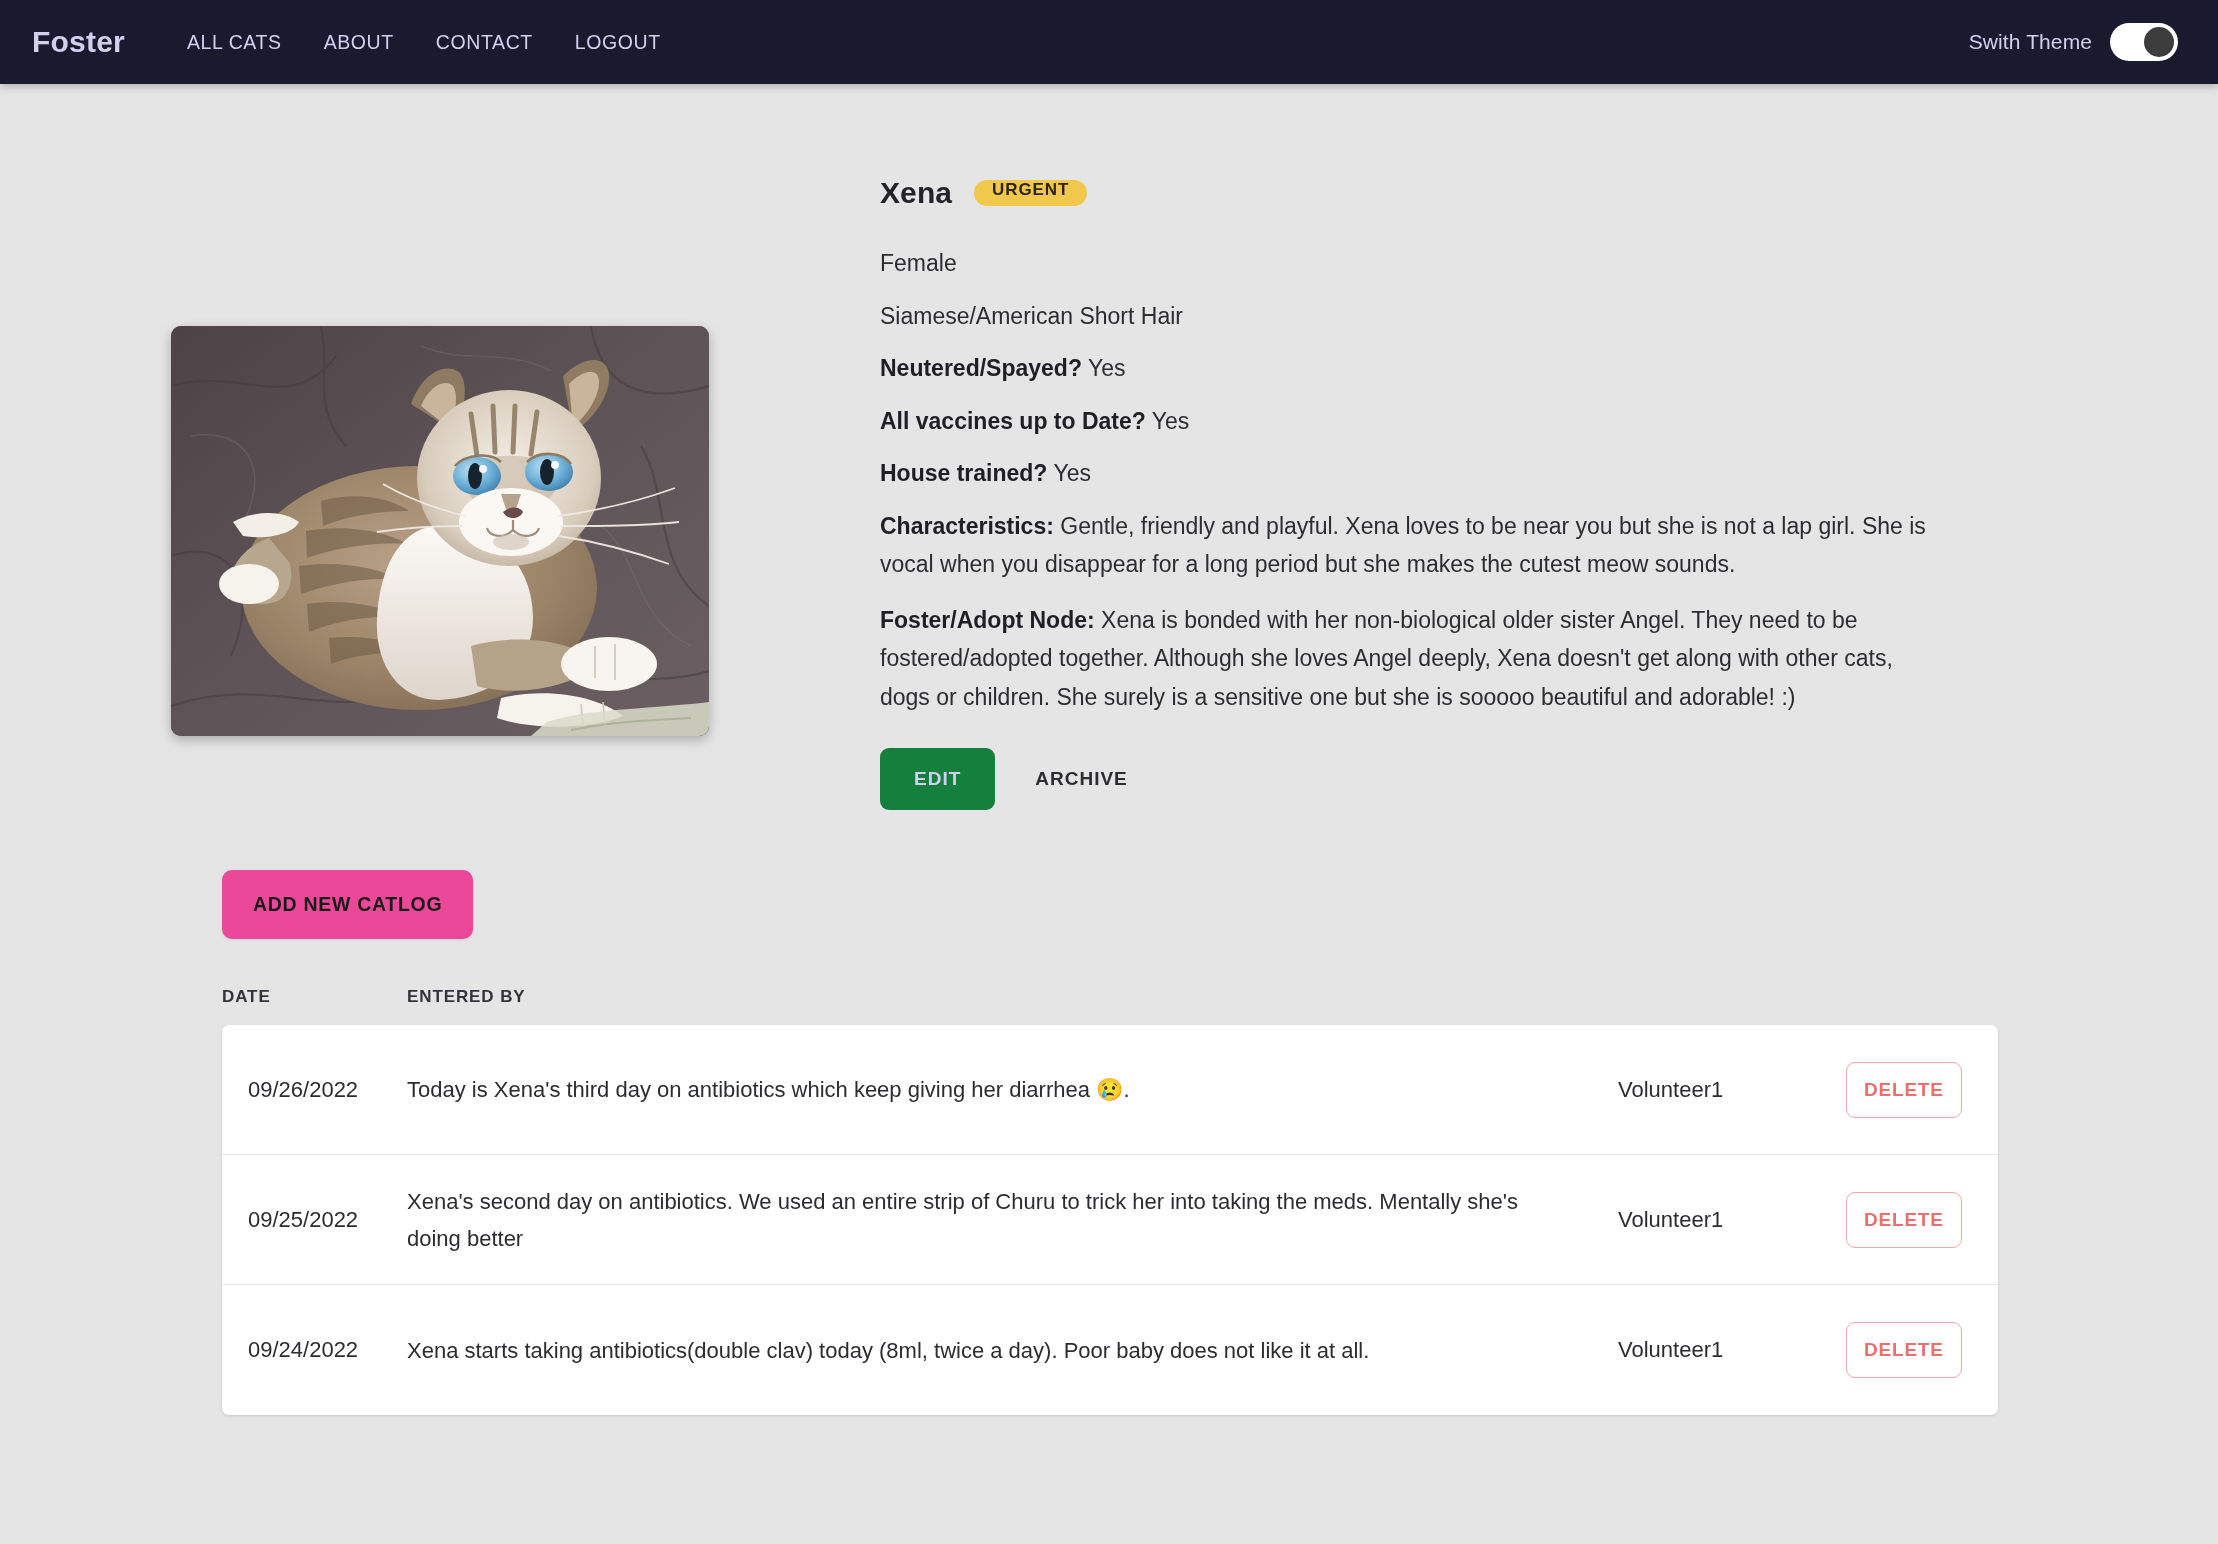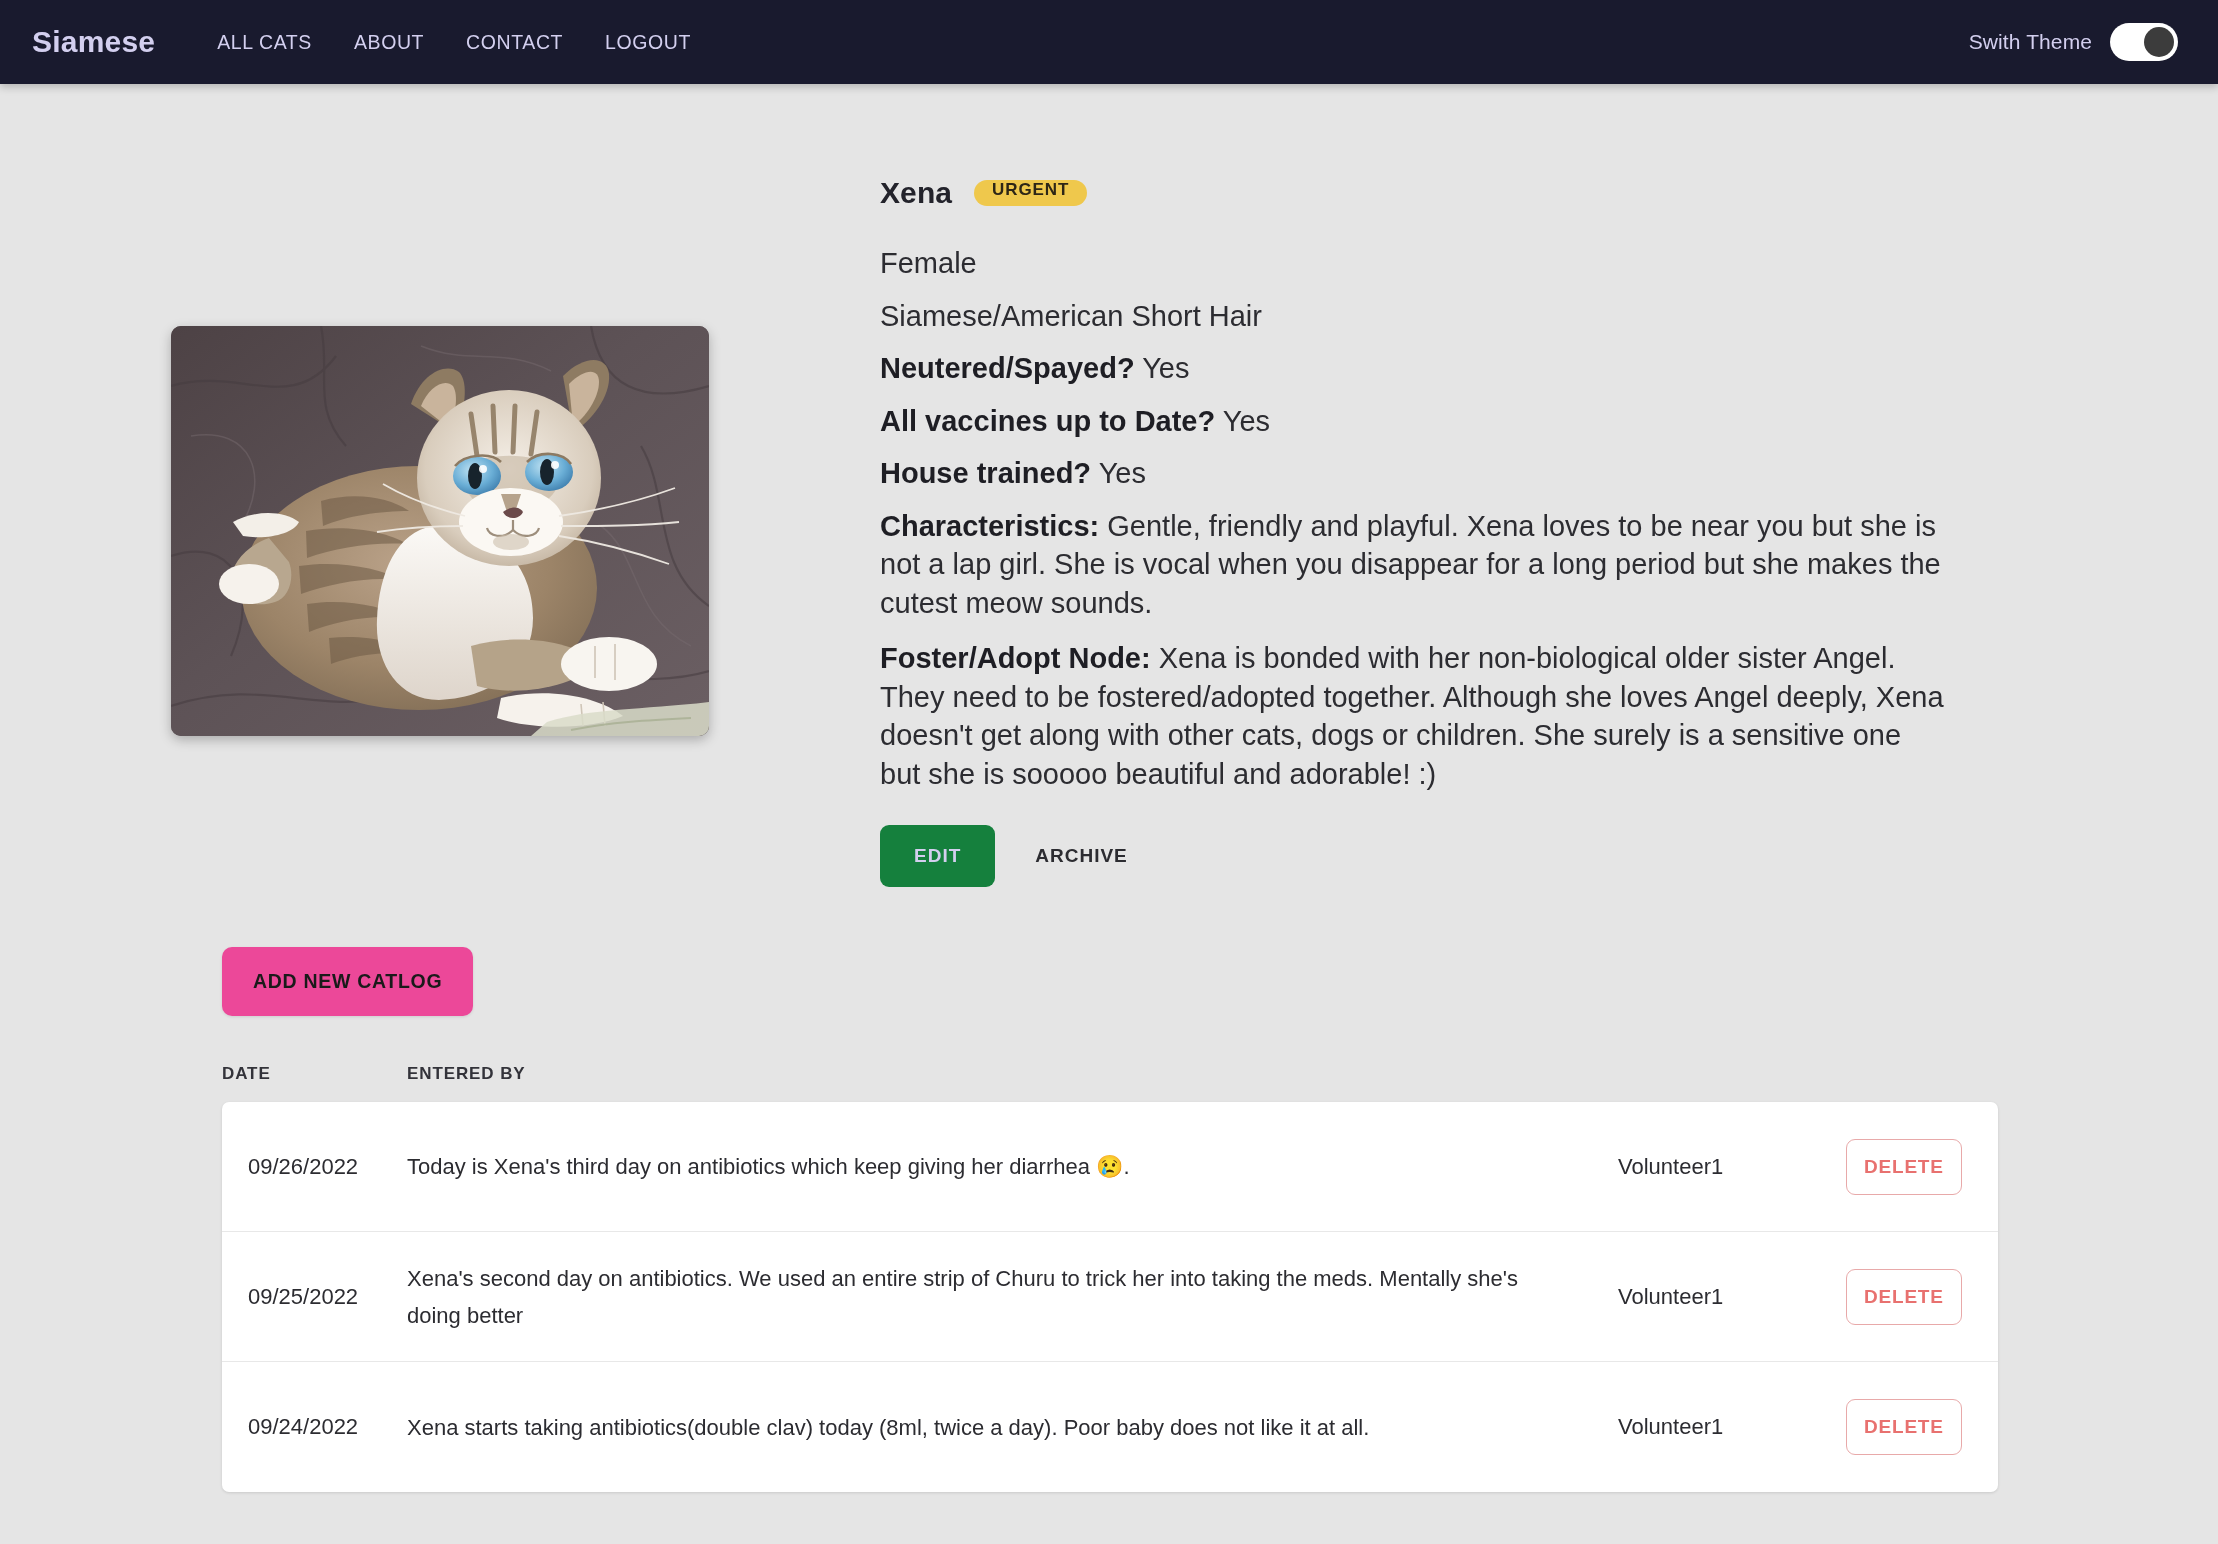--- a/index.html
+++ b/index.html
@@ -128,21 +128,21 @@
     background: #efc84c;
     color: #2d2616;
     font-size: 17px;
     font-weight: bold;
     letter-spacing: 0.9px;
     padding: 1px 18px 8px;
     border-radius: 16px;
     line-height: 1;
   }
   .info p {
-    font-size: 29px;
+    font-size: 23px;
     line-height: 38.5px;
     color: #2c2c31;
     margin-bottom: 14px;
     max-width: 1065px;
   }
   .info p.para { margin-bottom: 17px; }
   .info b { font-weight: bold; color: #1e1e24; }
 
   .action-row {
     display: flex;
@@ -257,21 +257,21 @@
     letter-spacing: 0.8px;
     padding: 16px 17px;
     cursor: pointer;
     font-family: inherit;
   }
 </style>
 </head>
 <body>
 
 <div class="navbar">
-  <div class="brand">Siamese</div>
+  <div class="brand">Foster</div>
   <nav class="nav-links">
     <a class="nav-link">ALL CATS</a>
     <a class="nav-link">ABOUT</a>
     <a class="nav-link">CONTACT</a>
     <a class="nav-link">LOGOUT</a>
   </nav>
   <div class="nav-right">
     <span class="theme-label">Swith Theme</span>
     <div class="toggle">
       <div class="knob"></div>

